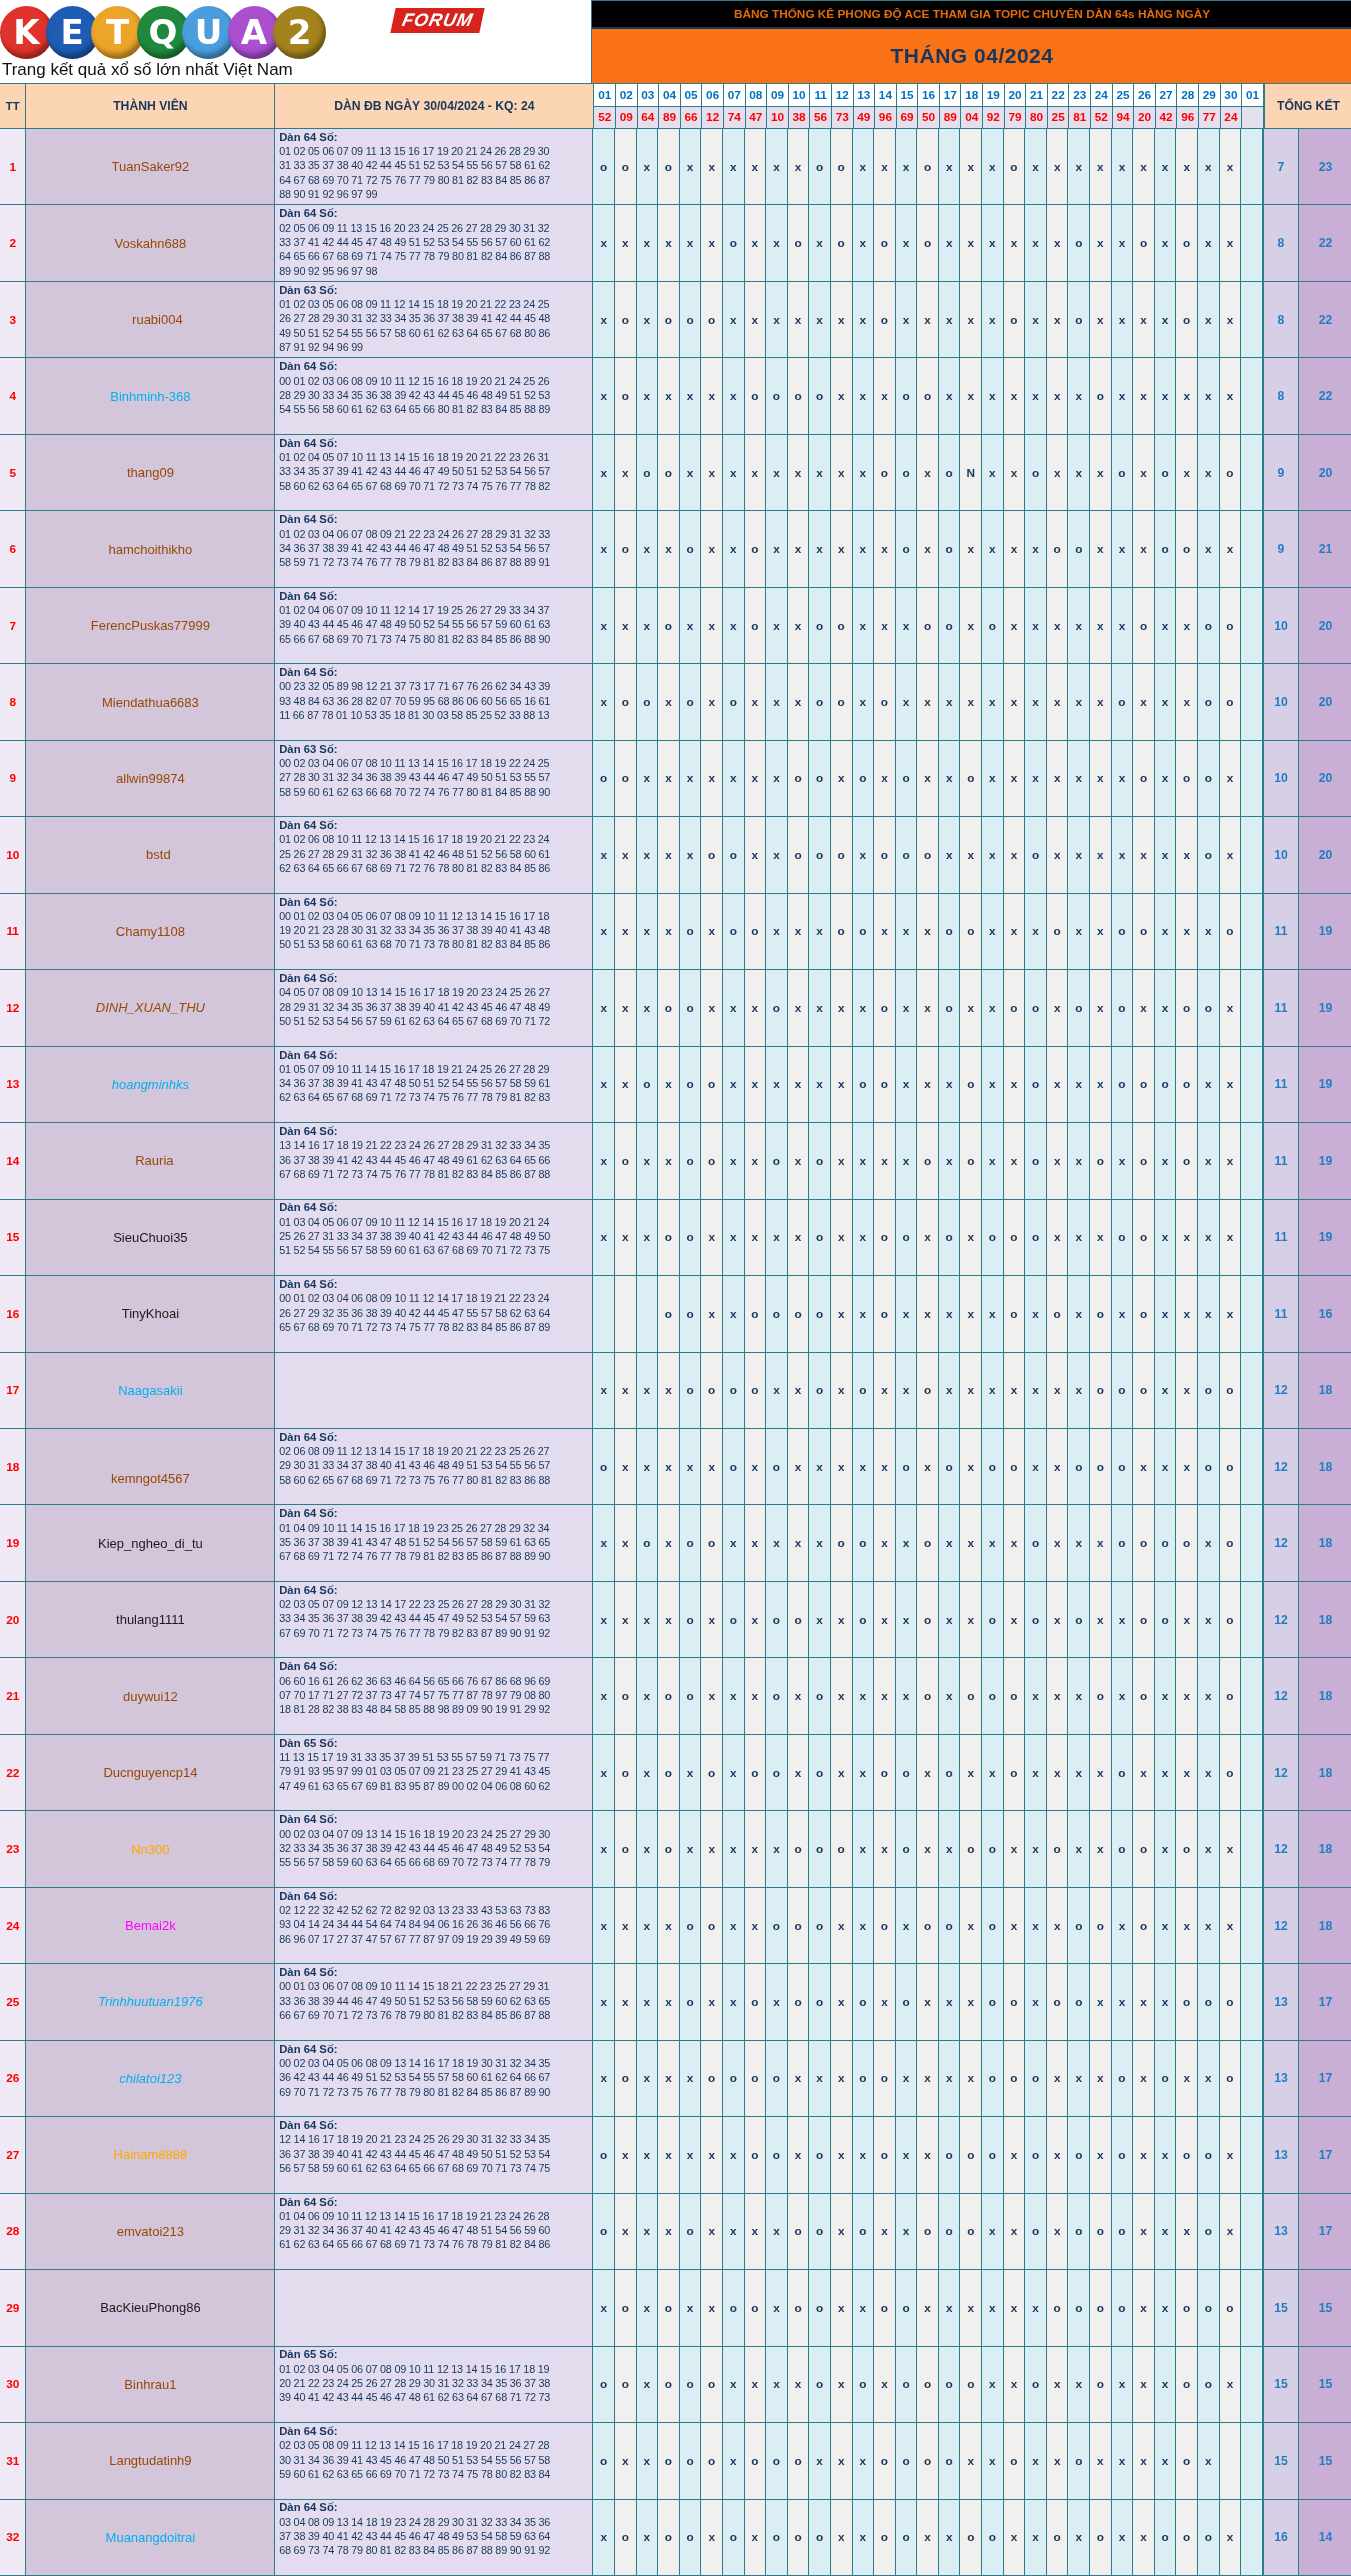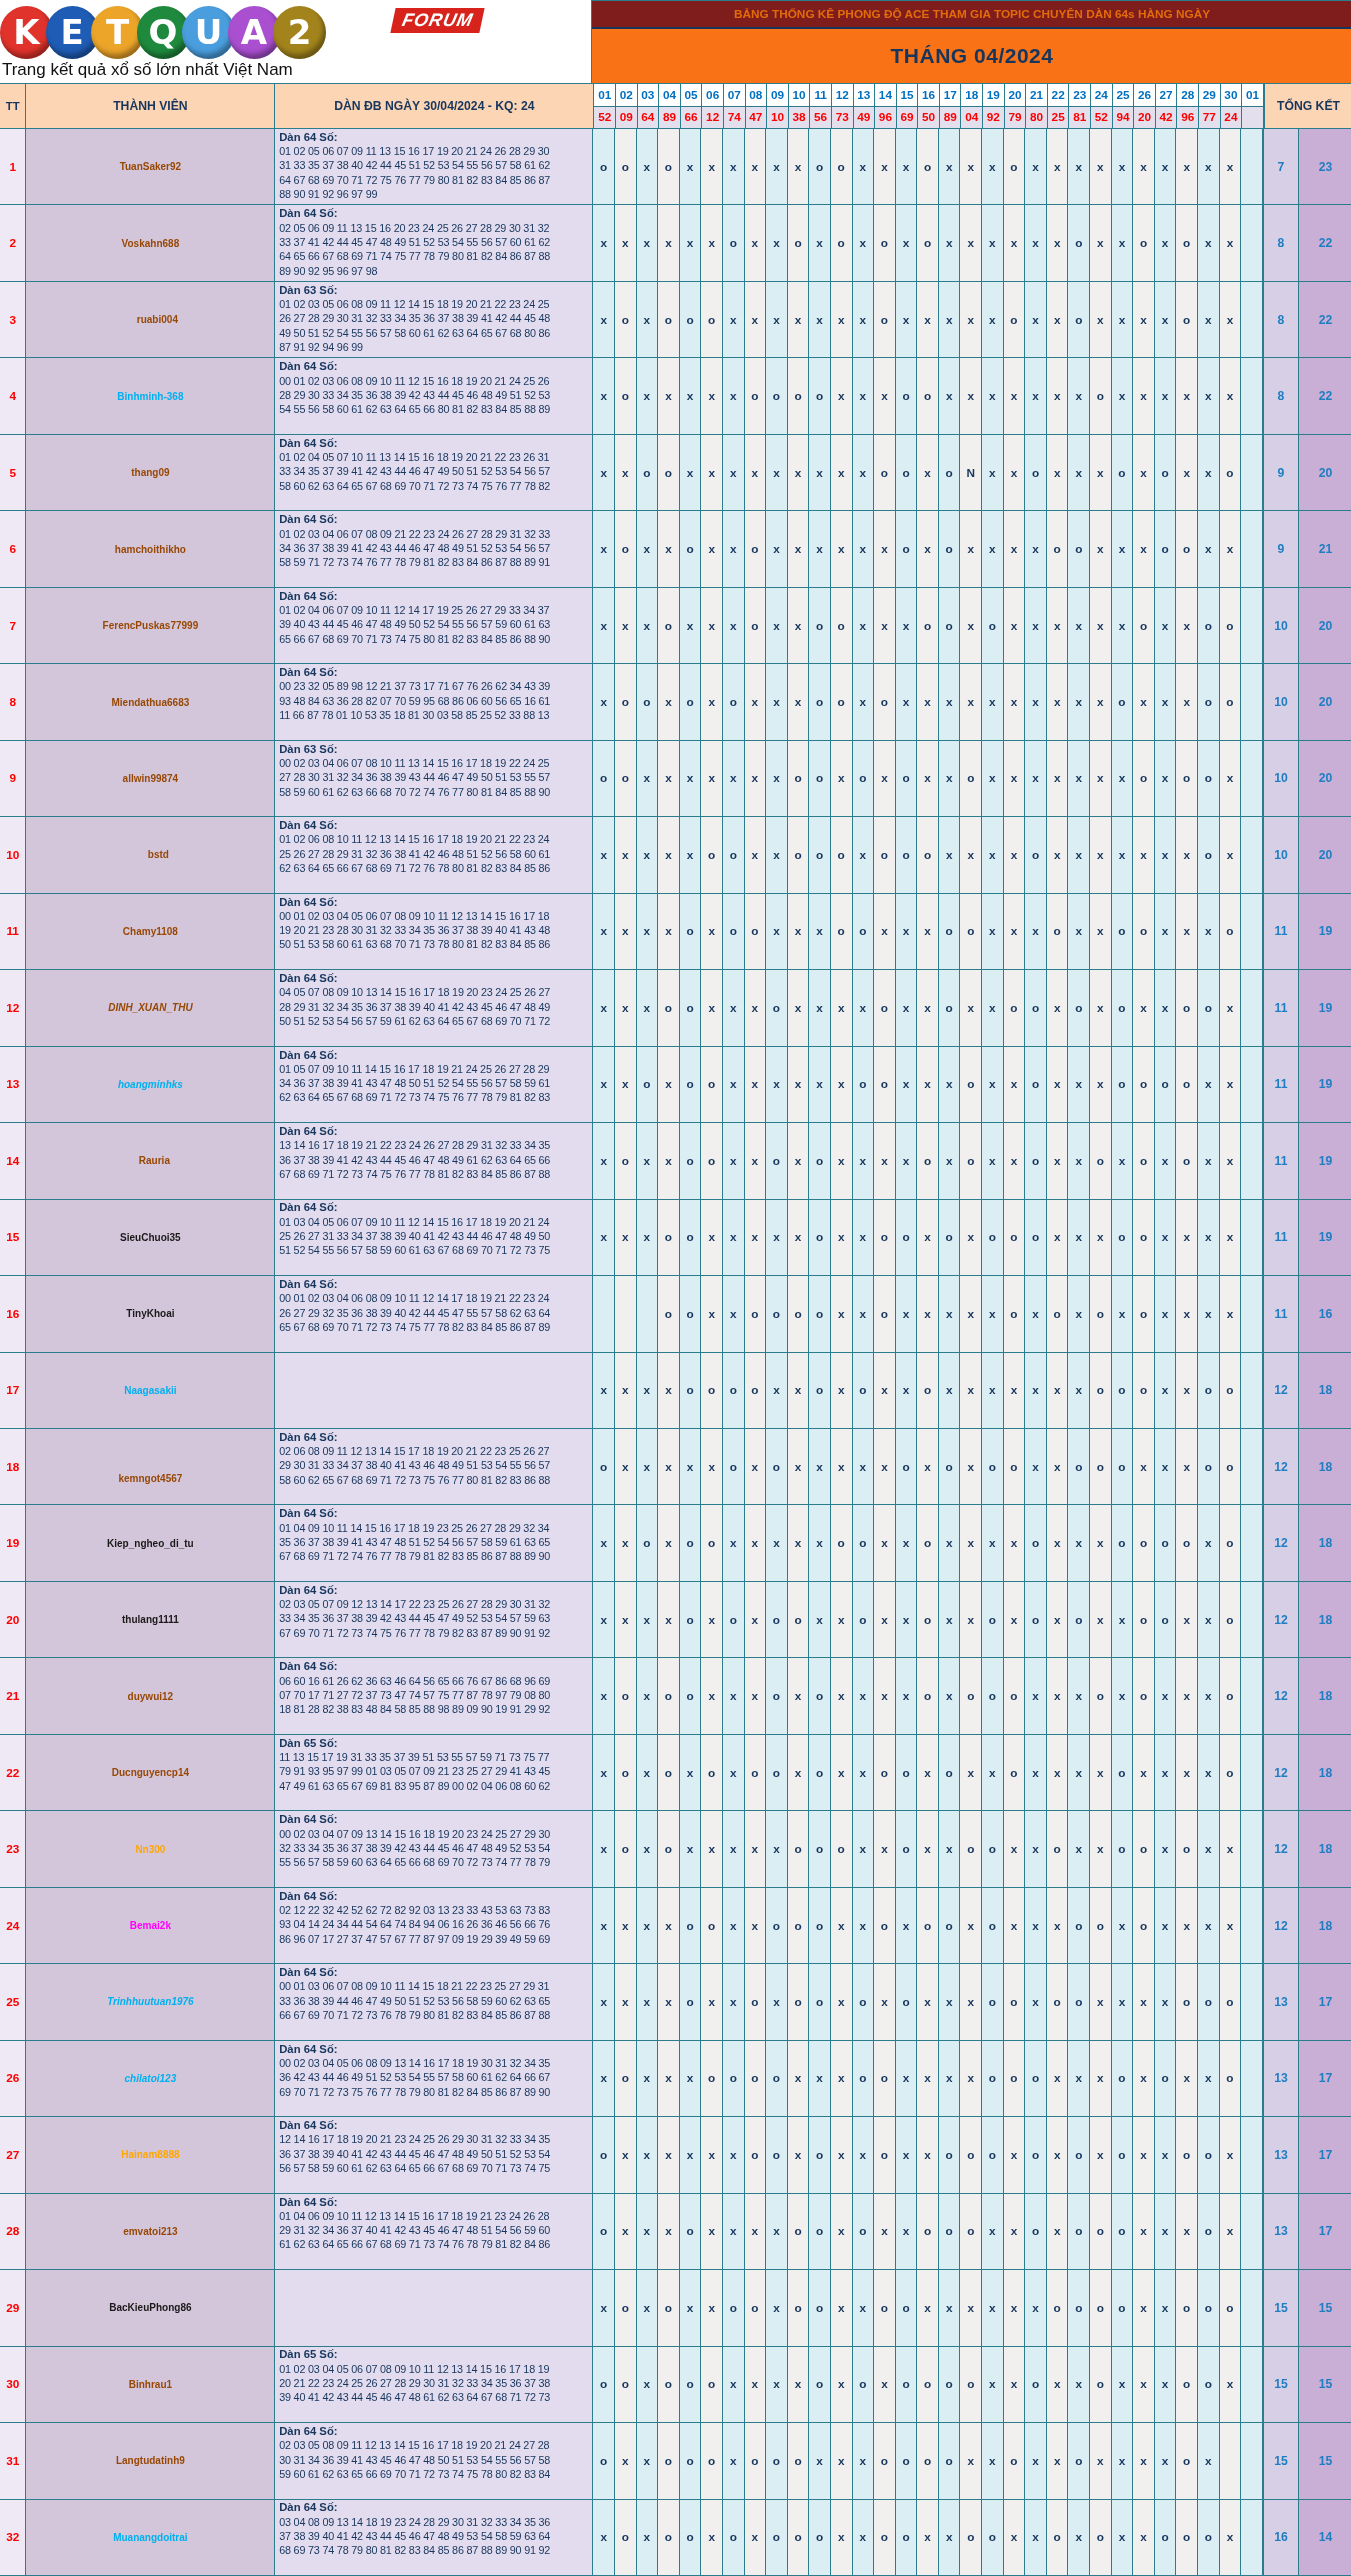--- a/index.html
+++ b/index.html
@@ -5,39 +5,39 @@
   html,body{margin:0;padding:0;background:#ffffff;}
   .page{width:1352px;height:2576px;font-family:"Liberation Sans",sans-serif;background:#fff;overflow:hidden;box-sizing:border-box;display:flex;flex-direction:column;}
   
   .topband{height:83px;display:flex;flex:none;}
   .logo-area{width:591px;flex:none;position:relative;background:#fff;}
   .logo-letters{position:absolute;left:7.5px;top:5.6px;height:53px;display:flex;}
   .logo-letter{width:53px;height:53px;border-radius:50%;margin-left:-7.5px;display:flex;align-items:center;justify-content:center;color:#fff;font-weight:bold;font-size:34px;font-family:"DejaVu Sans",sans-serif;box-shadow:inset -2.8px -4.7px 5.6px rgba(0,0,0,.35);}
   .forum-badge{position:absolute;left:393px;top:7.5px;background:#d8231c;color:#fff;font-style:italic;font-weight:bold;font-size:18px;padding:1.9px 9.4px;transform:skewX(-12deg);letter-spacing:0.9px;}
   .tagline{position:absolute;left:1.9px;top:60px;font-size:17px;color:#111;white-space:nowrap;}
   .title-area{flex:1;display:flex;flex-direction:column;border-left:1.9px solid #2b7d8e;}
-  .title1{height:26px;flex:none;background:#7f1d1d;border-top:1.9px solid #2b7d8e;border-bottom:2.8px solid #17365d;display:flex;align-items:center;justify-content:center;color:#e36c0a;font-weight:bold;font-size:11.8px;}
+  .title1{height:26px;flex:none;background:#000000;border-top:1.9px solid #2b7d8e;border-bottom:2.8px solid #17365d;display:flex;align-items:center;justify-content:center;color:#e36c0a;font-weight:bold;font-size:11.8px;}
   .title2{flex:1;background:#f97316;display:flex;align-items:center;justify-content:center;color:#17365d;font-weight:bold;font-size:21px;letter-spacing:0.5px;}
   
   .thead{height:44px;flex:none;display:flex;border-top:1.9px solid #2b7d8e;border-bottom:1.9px solid #2b7d8e;}
   .h-tt{width:25.4px;flex:none;background:#fcd5b4;color:#17365d;font-weight:bold;font-size:11.3px;display:flex;align-items:center;justify-content:center;border-right:1.9px solid #2b7d8e;}
   .h-member{width:248px;flex:none;background:#fcd5b4;color:#17365d;font-weight:bold;font-size:12.2px;display:flex;align-items:center;justify-content:center;border-right:1.9px solid #2b7d8e;}
   .h-dan{width:318px;flex:none;background:#fcd5b4;color:#17365d;font-weight:bold;font-size:12.2px;display:flex;align-items:center;justify-content:center;border-right:1.9px solid #2b7d8e;}
   .h-days{flex:1;display:flex;flex-direction:column;}
   .day-row{flex:1;display:flex;}
   .kq-row{flex:1;display:flex;border-top:0.9px solid #2b7d8e;}
   .day-cell{flex:1;background:#fff;border-right:0.9px solid #2b7d8e;display:flex;align-items:center;justify-content:center;color:#0070c0;font-weight:bold;font-size:11.8px;}
   .kq-cell{flex:1;background:#e4dfec;border-right:0.9px solid #2b7d8e;display:flex;align-items:center;justify-content:center;color:#ff0000;font-weight:bold;font-size:11.8px;}
   .h-total{width:87px;flex:none;background:#fcd5b4;color:#17365d;font-weight:bold;font-size:12.2px;display:flex;align-items:center;justify-content:center;border-left:0.9px solid #2b7d8e;}
   
   .rows{flex:1;display:flex;flex-direction:column;}
   .row{flex:1;display:flex;border-bottom:1.9px solid #2b7d8e;min-height:0;}
   .c-tt{width:25.4px;flex:none;background:#efe9f5;color:#ff0000;font-weight:bold;font-size:11.8px;display:flex;align-items:center;justify-content:center;border-right:1.9px solid #2b7d8e;}
   .c-member{width:248px;flex:none;background:#d4c6da;display:flex;align-items:center;justify-content:center;border-right:1.9px solid #2b7d8e;}
-  .member-name{font-weight:bold;font-size:10px;}
+  .member-name{font-weight:normal;font-size:13px;}
   .c-dan{width:318px;flex:none;background:#e2dcee;border-right:1.9px solid #2b7d8e;color:#17365d;font-size:10.8px;line-height:14.3px;padding:0.9px 0 0 3.8px;box-sizing:border-box;letter-spacing:-0.2px;overflow:hidden;}
   .dan-label{font-weight:bold;font-size:11.3px;letter-spacing:0;}
   .c-marks{flex:1;display:flex;}
   .mark-cell{flex:1;display:flex;align-items:center;justify-content:center;border-right:0.9px solid #2b7d8e;color:#17365d;font-weight:bold;font-size:11.8px;}
   .mc-a{background:#daeef3;}
   .mc-b{background:#f2f0ef;}
   .c-t1{width:34px;flex:none;background:#d7cfe6;border-left:0.9px solid #2b7d8e;display:flex;align-items:center;justify-content:center;color:#1f7ec2;font-weight:bold;font-size:12.2px;}
   .c-t2{width:53px;flex:none;background:#c9aed6;border-left:0.9px solid #2b7d8e;display:flex;align-items:center;justify-content:center;color:#1f7ec2;font-weight:bold;font-size:12.2px;}
 </style>
 </head>

